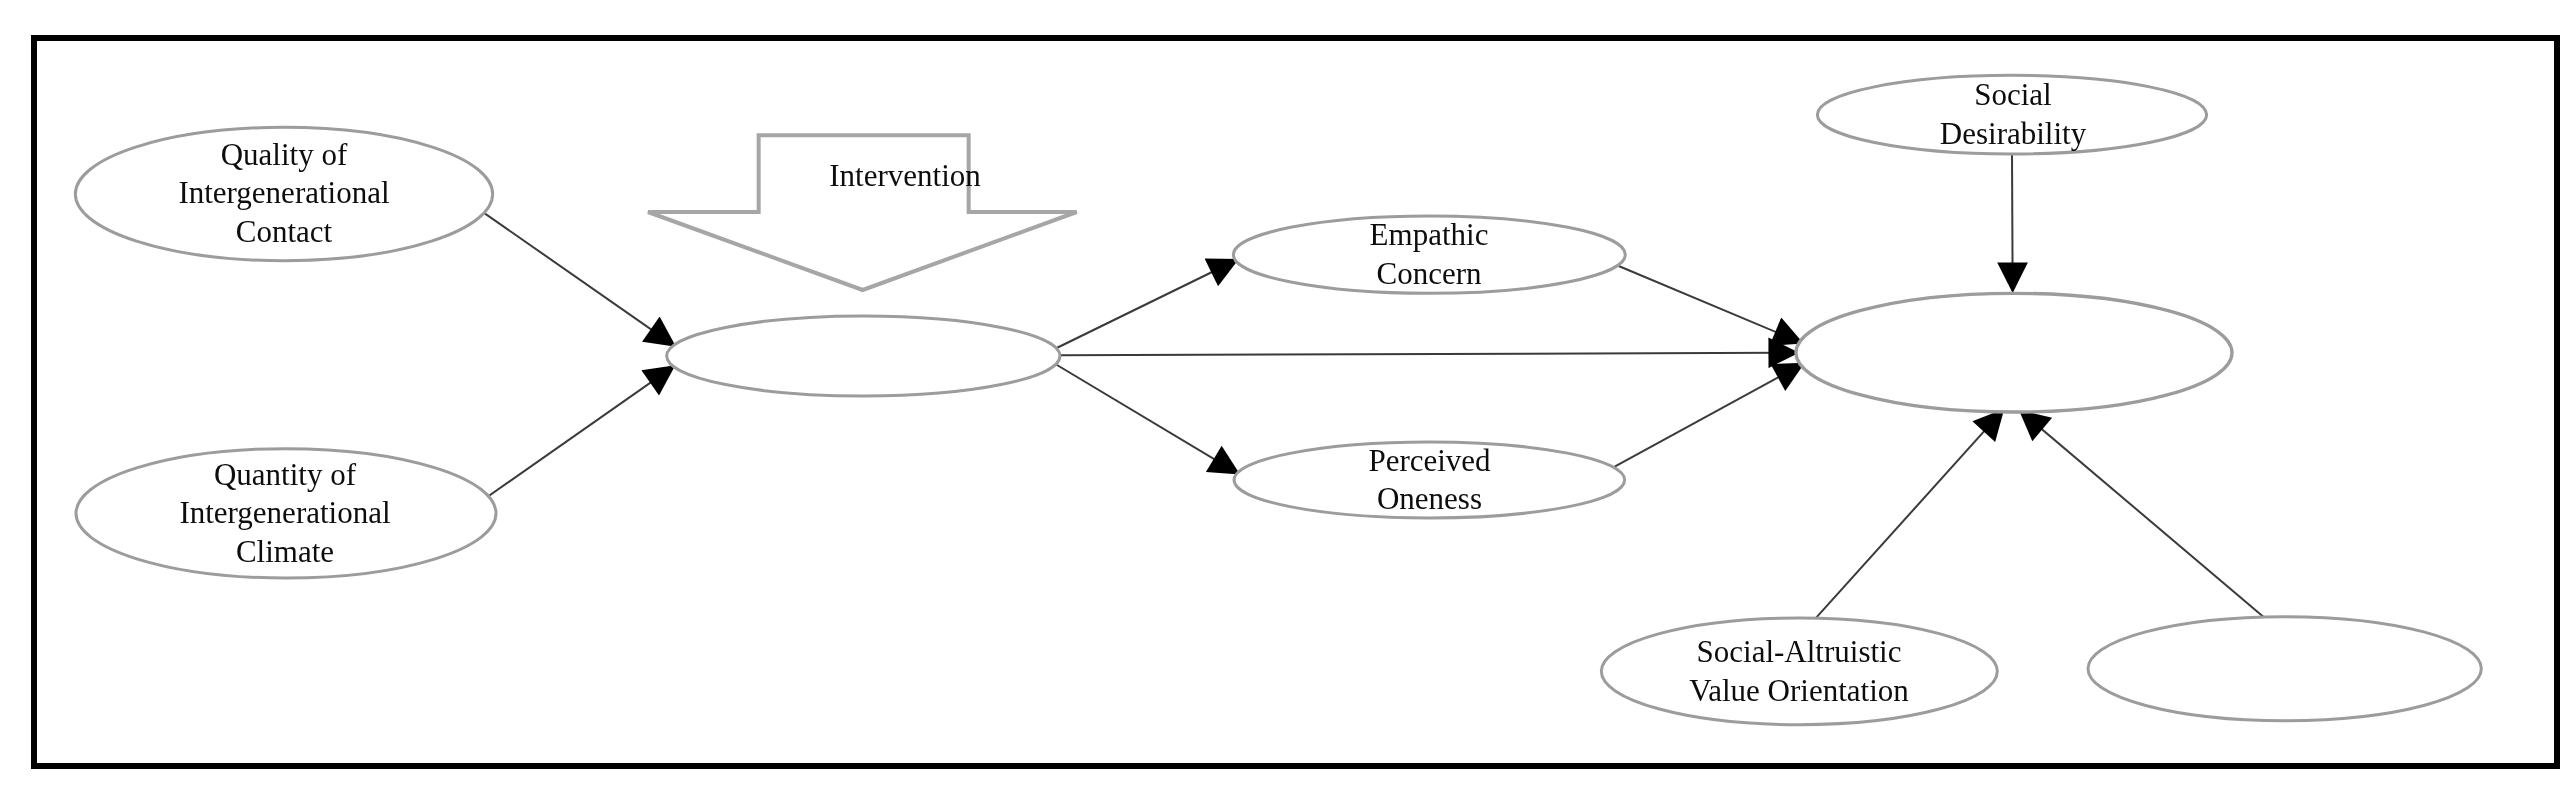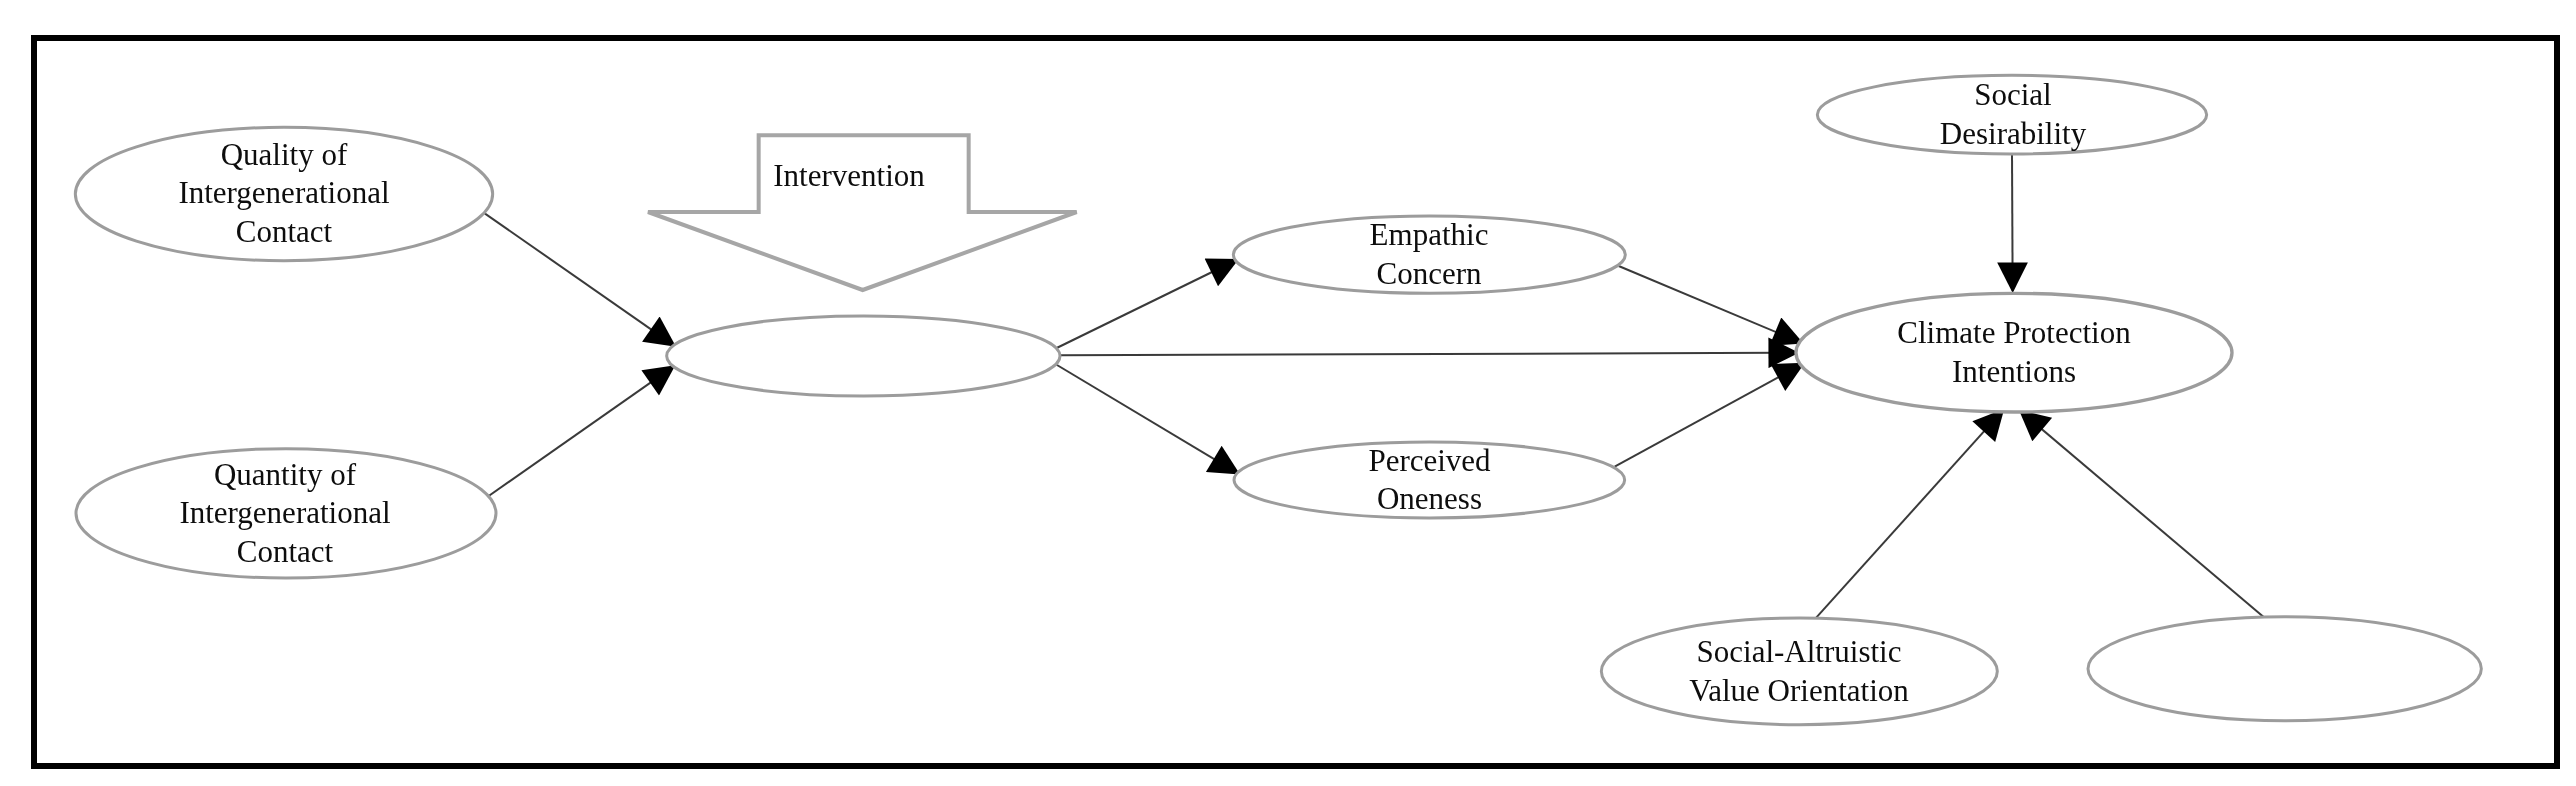--- a/index.html
+++ b/index.html
@@ -84,33 +84,31 @@
   </svg>
 
   <div id="frame"></div>
 
   <div class="node-label" style="left:75px; top:127px; width:418px; height:133px;">Quality of
 Intergenerational
 Contact</div>
 
   <div class="node-label" style="left:75px; top:449px; width:420px; height:129px;">Quantity of
 Intergenerational
-Contact</div>
+Climate</div>
 
-  <div class="node-label" style="left:744px; top:137px; width:210px; height:79px;">Intervention</div>
+  <div class="node-label" style="left:800px; top:137px; width:210px; height:79px;">Intervention</div>
 
 
   <div class="node-label" style="left:1234px; top:442px; width:391px; height:76px;">Perceived
 Oneness</div>
 
   <div class="node-label" style="left:1233px; top:216px; width:392px; height:77px;">Empathic
 Concern</div>
 
-  <div class="node-label" style="left:1796px; top:293px; width:436px; height:119px;">Climate Protection
-Intentions</div>
 
   <div class="node-label" style="left:1818px; top:75px; width:390px; height:79px;">Social
 Desirability</div>
 
   <div class="node-label" style="left:1601px; top:618px; width:396px; height:107px;">Social-Altruistic
 Value Orientation</div>
 
 
 </div>
 

